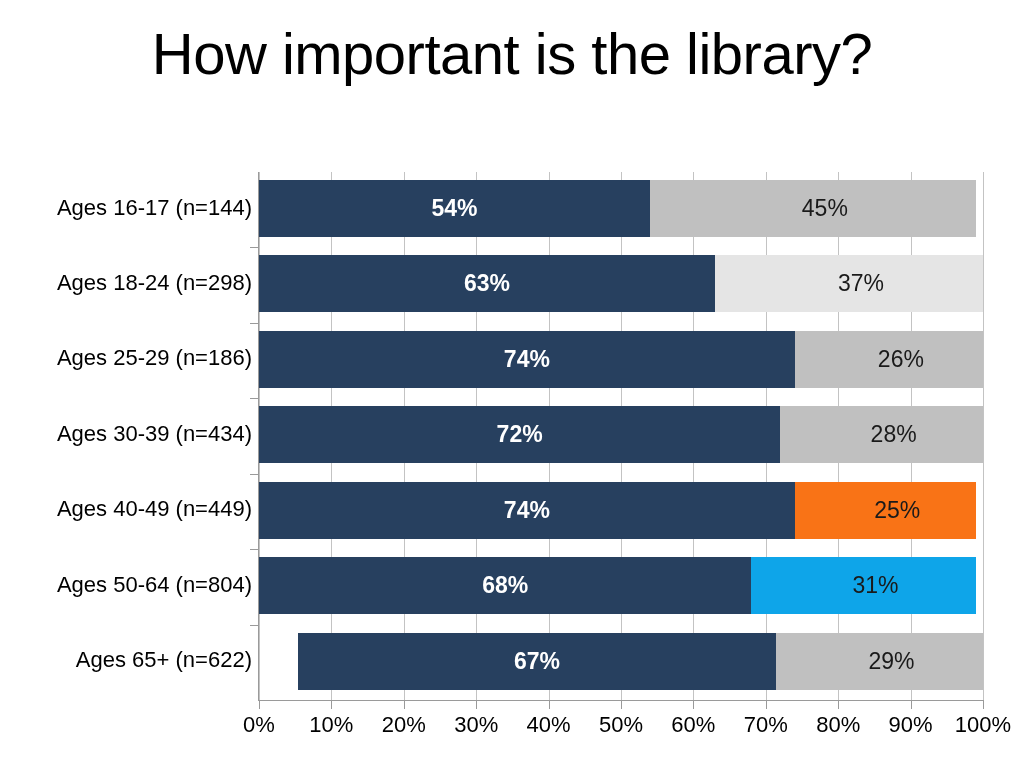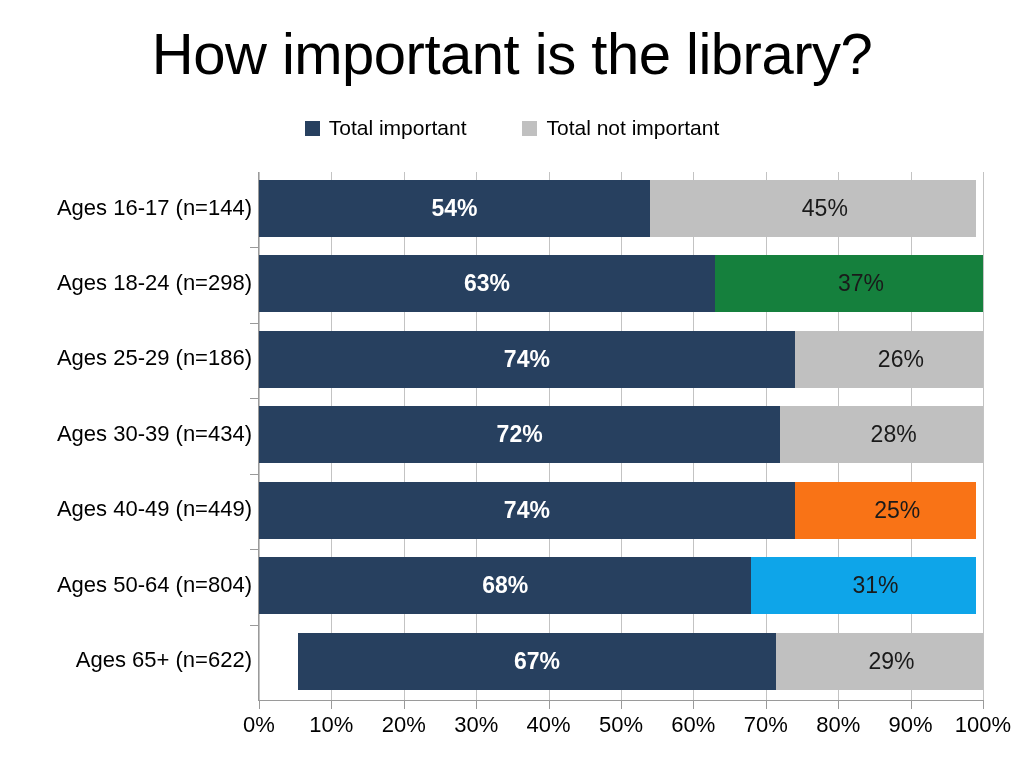--- a/index.html
+++ b/index.html
@@ -193,30 +193,20 @@
     white-space: nowrap;
   }
 </style>
 </head>
 <body>
 
 <div id="slide">
 
   <div id="chart-title">How important is the library?</div>
 
-  <div id="legend">
-    <div class="legend-entry">
-      <span class="legend-swatch" style="background: rgb(39, 64, 95);"></span>
-      <span class="legend-label">Total important</span>
-    </div>
-    <div class="legend-entry">
-      <span class="legend-swatch" style="background: rgb(192, 192, 192);"></span>
-      <span class="legend-label">Total not important</span>
-    </div>
-  </div>
 
   <div id="cat-labels">
       <div class="cat-label" style="top: 22.5px;">Ages 16-17 (n=144)</div>
       <div class="cat-label" style="top: 97.9286px;">Ages 18-24 (n=298)</div>
       <div class="cat-label" style="top: 173.357px;">Ages 25-29 (n=186)</div>
       <div class="cat-label" style="top: 248.786px;">Ages 30-39 (n=434)</div>
       <div class="cat-label" style="top: 324.214px;">Ages 40-49 (n=449)</div>
       <div class="cat-label" style="top: 399.643px;">Ages 50-64 (n=804)</div>
       <div class="cat-label" style="top: 475.071px;">Ages 65+ (n=622)</div>
     </div>
@@ -244,21 +234,21 @@
             <span class="seg-label">54%</span>
           </div>
           <div class="seg seg-notimportant" style="width: 325.8px; background: rgb(192, 192, 192);">
             <span class="seg-label">45%</span>
           </div>
         </div>
         <div class="bar-row" style="top: 83.4286px; height: 57px;">
           <div class="seg seg-important" style="width: 456.12px; background: rgb(39, 64, 95);">
             <span class="seg-label">63%</span>
           </div>
-          <div class="seg seg-notimportant" style="width: 267.88px; background: #15803d;">
+          <div class="seg seg-notimportant" style="width: 267.88px; background: #e5e5e5;">
             <span class="seg-label">37%</span>
           </div>
         </div>
         <div class="bar-row" style="top: 158.857px; height: 57px;">
           <div class="seg seg-important" style="width: 535.76px; background: rgb(39, 64, 95);">
             <span class="seg-label">74%</span>
           </div>
           <div class="seg seg-notimportant" style="width: 188.24px; background: rgb(192, 192, 192);">
             <span class="seg-label">26%</span>
           </div>

